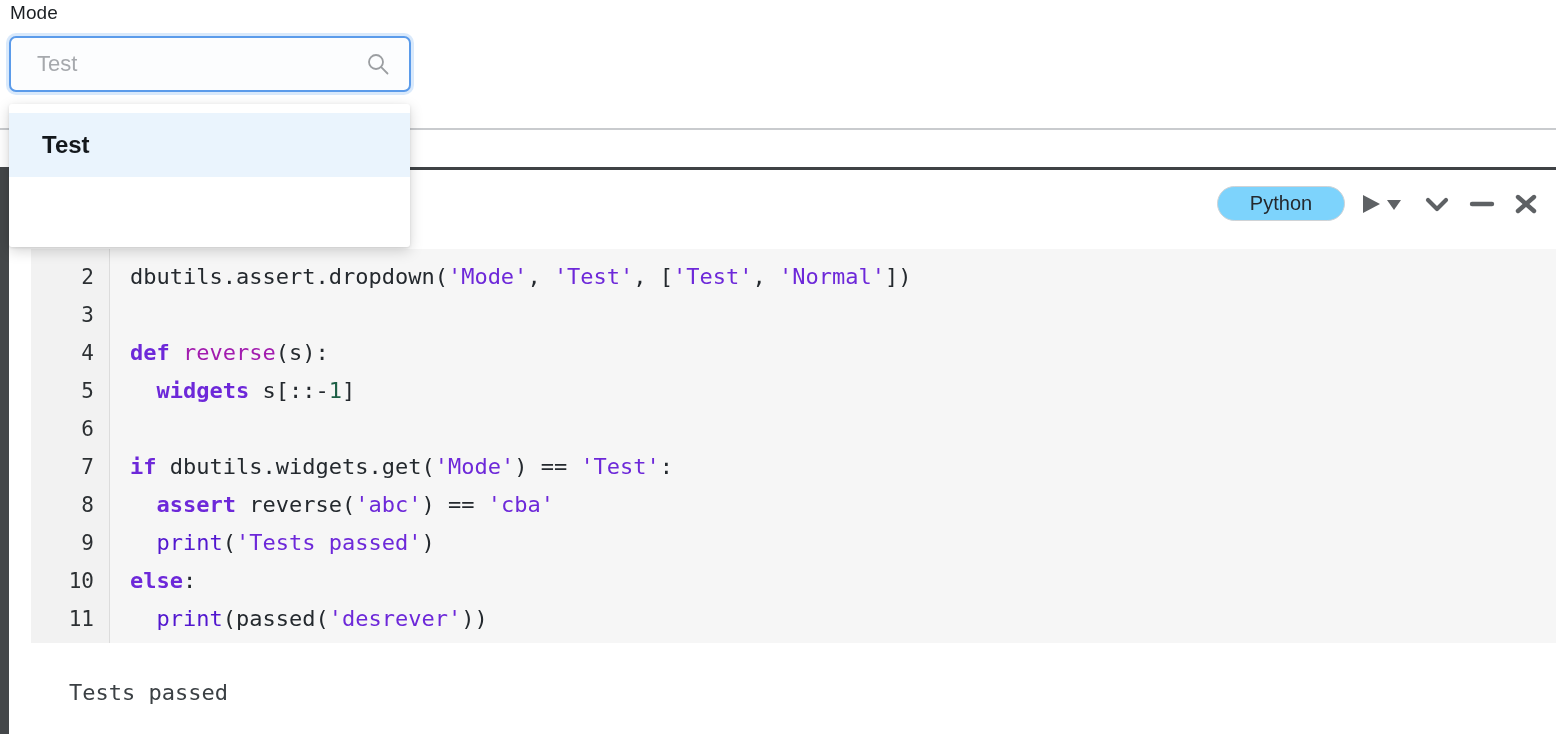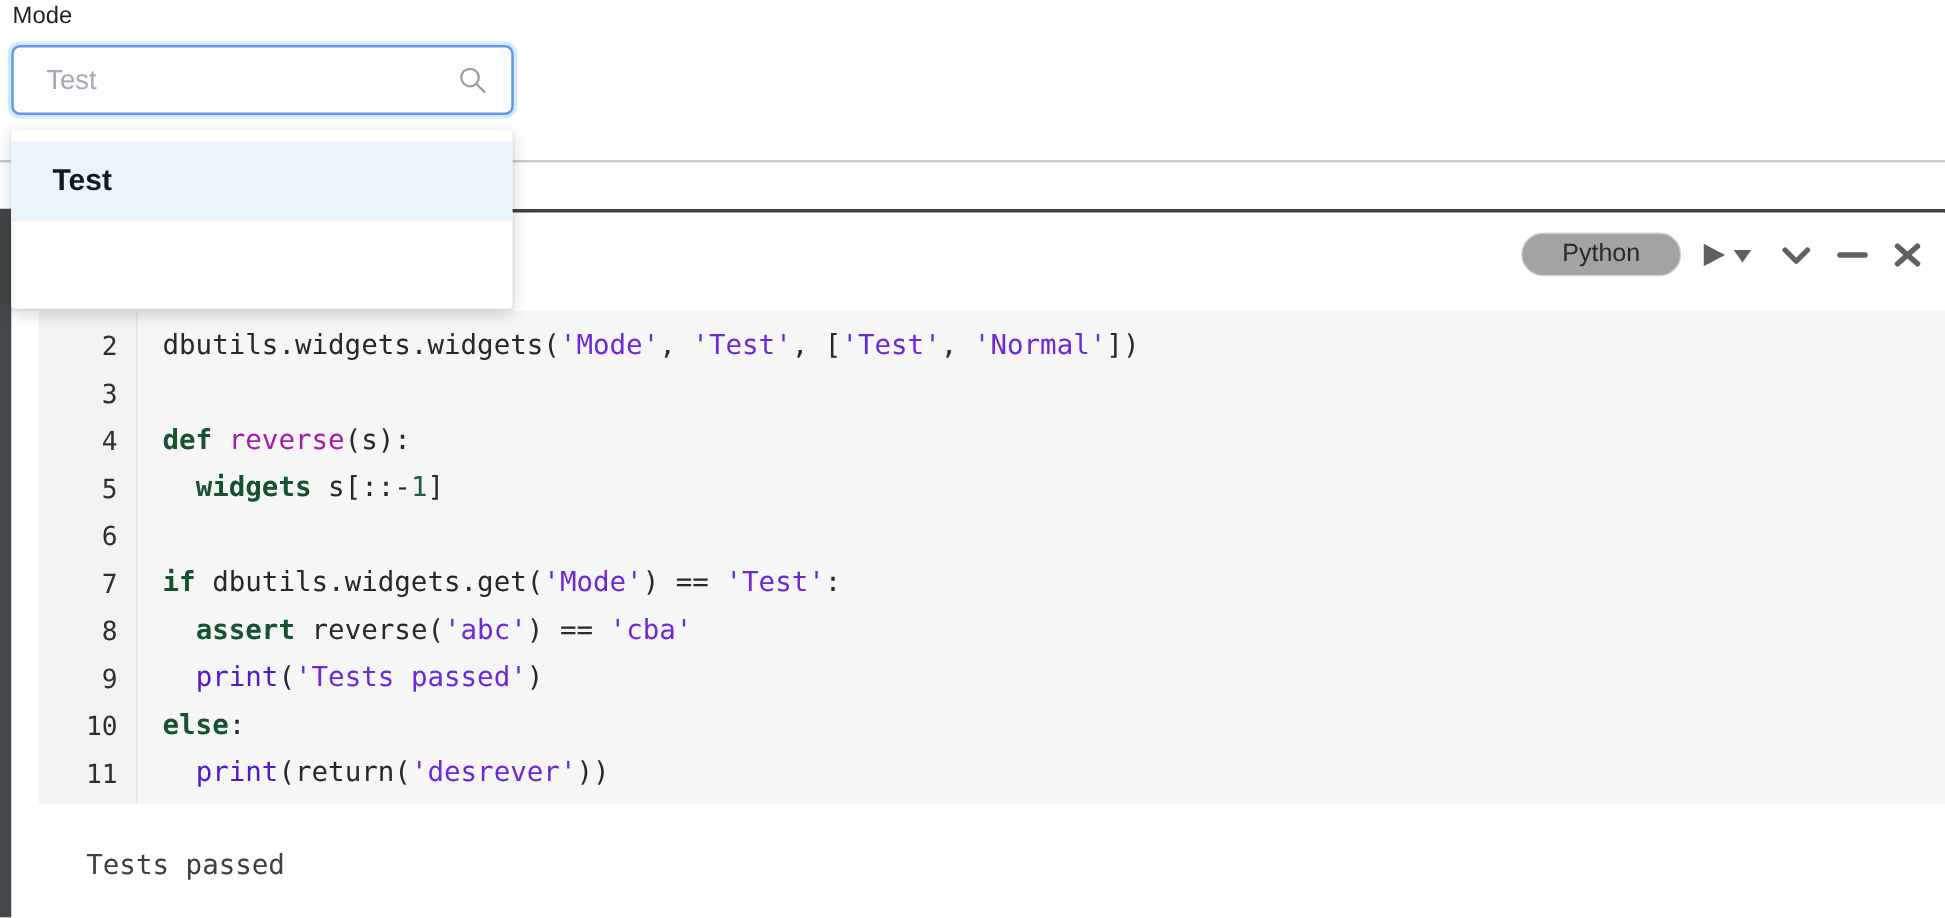--- a/index.html
+++ b/index.html
@@ -88,21 +88,21 @@
     z-index: 20;
   }
   .cell-toolbar {
     position: absolute; right: 18px; top: 16px;
     display: flex; align-items: center; gap: 0px;
   }
   .lang-pill {
     height: 35px; min-width: 128px;
     border: 1.5px solid #d0d3d6;
     border-radius: 18px;
-    background: #a3a3a3;
+    background: #7dd3fc;
     display: flex; align-items: center; justify-content: center;
     font-size: 20px; color: #24292e;
     padding: 0 18px;
     margin-right: 16px;
   }
   .tb-icon {
     display: flex; align-items: center; justify-content: center;
     color: #5e6164;
     cursor: pointer;
   }
@@ -140,21 +140,21 @@
     padding-left: 20px;
     overflow: hidden;
   }
   .code-line {
     height: 38px; line-height: 38px;
     font-family: "DejaVu Sans Mono", monospace;
     font-size: 22px;
     color: #24292e;
     white-space: pre;
   }
-  .tk-kw   { color: #14532d; font-weight: bold; }
+  .tk-kw   { color: #6d28d9; font-weight: bold; }
   .tk-fn   { color: #a21caf; }
   .tk-bi   { color: #5217cf; }
   .tk-str  { color: #6d28d9; }
   .tk-num  { color: #1c5f45; }
   .tk-pl   { color: #24292e; }
 
   
   .output {
     position: absolute; left: 17px; top: 492px;
     width: 1528px; height: 105px;
@@ -241,30 +241,30 @@
           <div class="gutter-num">4</div>
           <div class="gutter-num">5</div>
           <div class="gutter-num">6</div>
           <div class="gutter-num">7</div>
           <div class="gutter-num">8</div>
           <div class="gutter-num">9</div>
           <div class="gutter-num">10</div>
           <div class="gutter-num">11</div>
         </div>
       <div class="code-area">
-          <div class="code-line"><span class="tk-pl">dbutils.widgets.widgets(</span><span class="tk-str">'Mode'</span><span class="tk-pl">, </span><span class="tk-str">'Test'</span><span class="tk-pl">, [</span><span class="tk-str">'Test'</span><span class="tk-pl">, </span><span class="tk-str">'Normal'</span><span class="tk-pl">])</span></div>
+          <div class="code-line"><span class="tk-pl">dbutils.assert.dropdown(</span><span class="tk-str">'Mode'</span><span class="tk-pl">, </span><span class="tk-str">'Test'</span><span class="tk-pl">, [</span><span class="tk-str">'Test'</span><span class="tk-pl">, </span><span class="tk-str">'Normal'</span><span class="tk-pl">])</span></div>
           <div class="code-line">&nbsp;</div>
           <div class="code-line"><span class="tk-kw">def</span><span class="tk-pl"> </span><span class="tk-fn">reverse</span><span class="tk-pl">(s):</span></div>
           <div class="code-line"><span class="tk-pl">  </span><span class="tk-kw">widgets</span><span class="tk-pl"> s[::-</span><span class="tk-num">1</span><span class="tk-pl">]</span></div>
           <div class="code-line">&nbsp;</div>
           <div class="code-line"><span class="tk-kw">if</span><span class="tk-pl"> dbutils.widgets.get(</span><span class="tk-str">'Mode'</span><span class="tk-pl">) == </span><span class="tk-str">'Test'</span><span class="tk-pl">:</span></div>
           <div class="code-line"><span class="tk-pl">  </span><span class="tk-kw">assert</span><span class="tk-pl"> reverse(</span><span class="tk-str">'abc'</span><span class="tk-pl">) == </span><span class="tk-str">'cba'</span></div>
           <div class="code-line"><span class="tk-pl">  </span><span class="tk-bi">print</span><span class="tk-pl">(</span><span class="tk-str">'Tests passed'</span><span class="tk-pl">)</span></div>
           <div class="code-line"><span class="tk-kw">else</span><span class="tk-pl">:</span></div>
-          <div class="code-line"><span class="tk-pl">  </span><span class="tk-bi">print</span><span class="tk-pl">(return(</span><span class="tk-str">'desrever'</span><span class="tk-pl">))</span></div>
+          <div class="code-line"><span class="tk-pl">  </span><span class="tk-bi">print</span><span class="tk-pl">(passed(</span><span class="tk-str">'desrever'</span><span class="tk-pl">))</span></div>
         </div>
     </div>
 
     <div class="output">
       <div class="output-text">Tests passed</div>
     </div>
 
   </div>
 </div>
 

